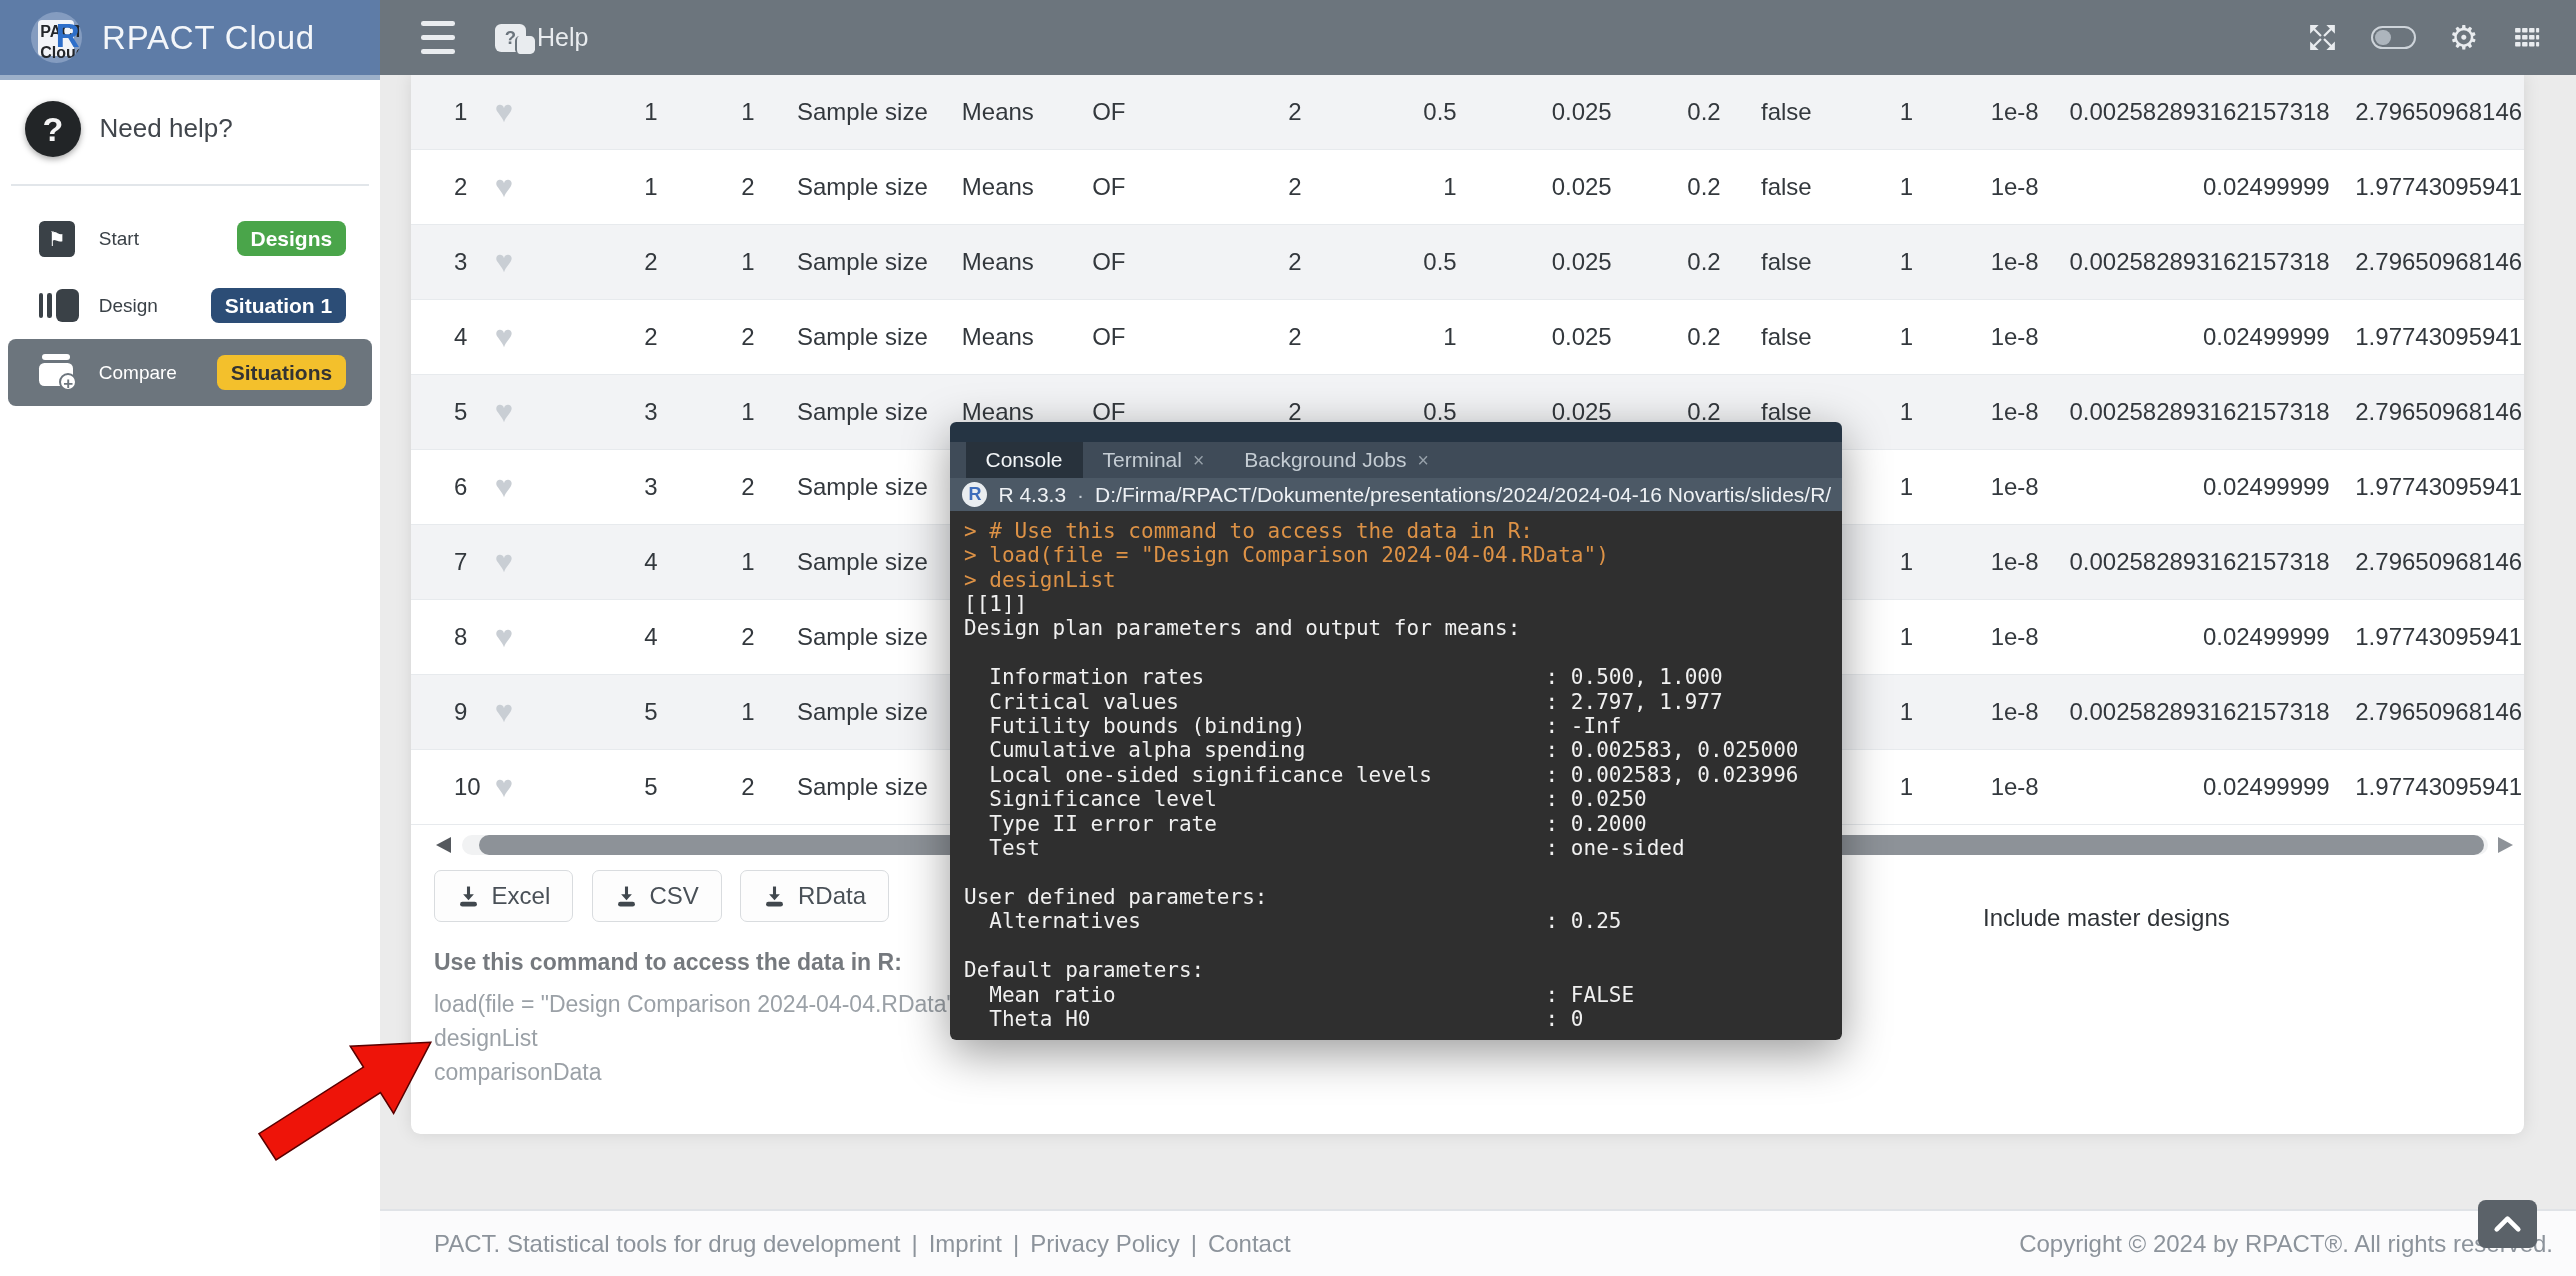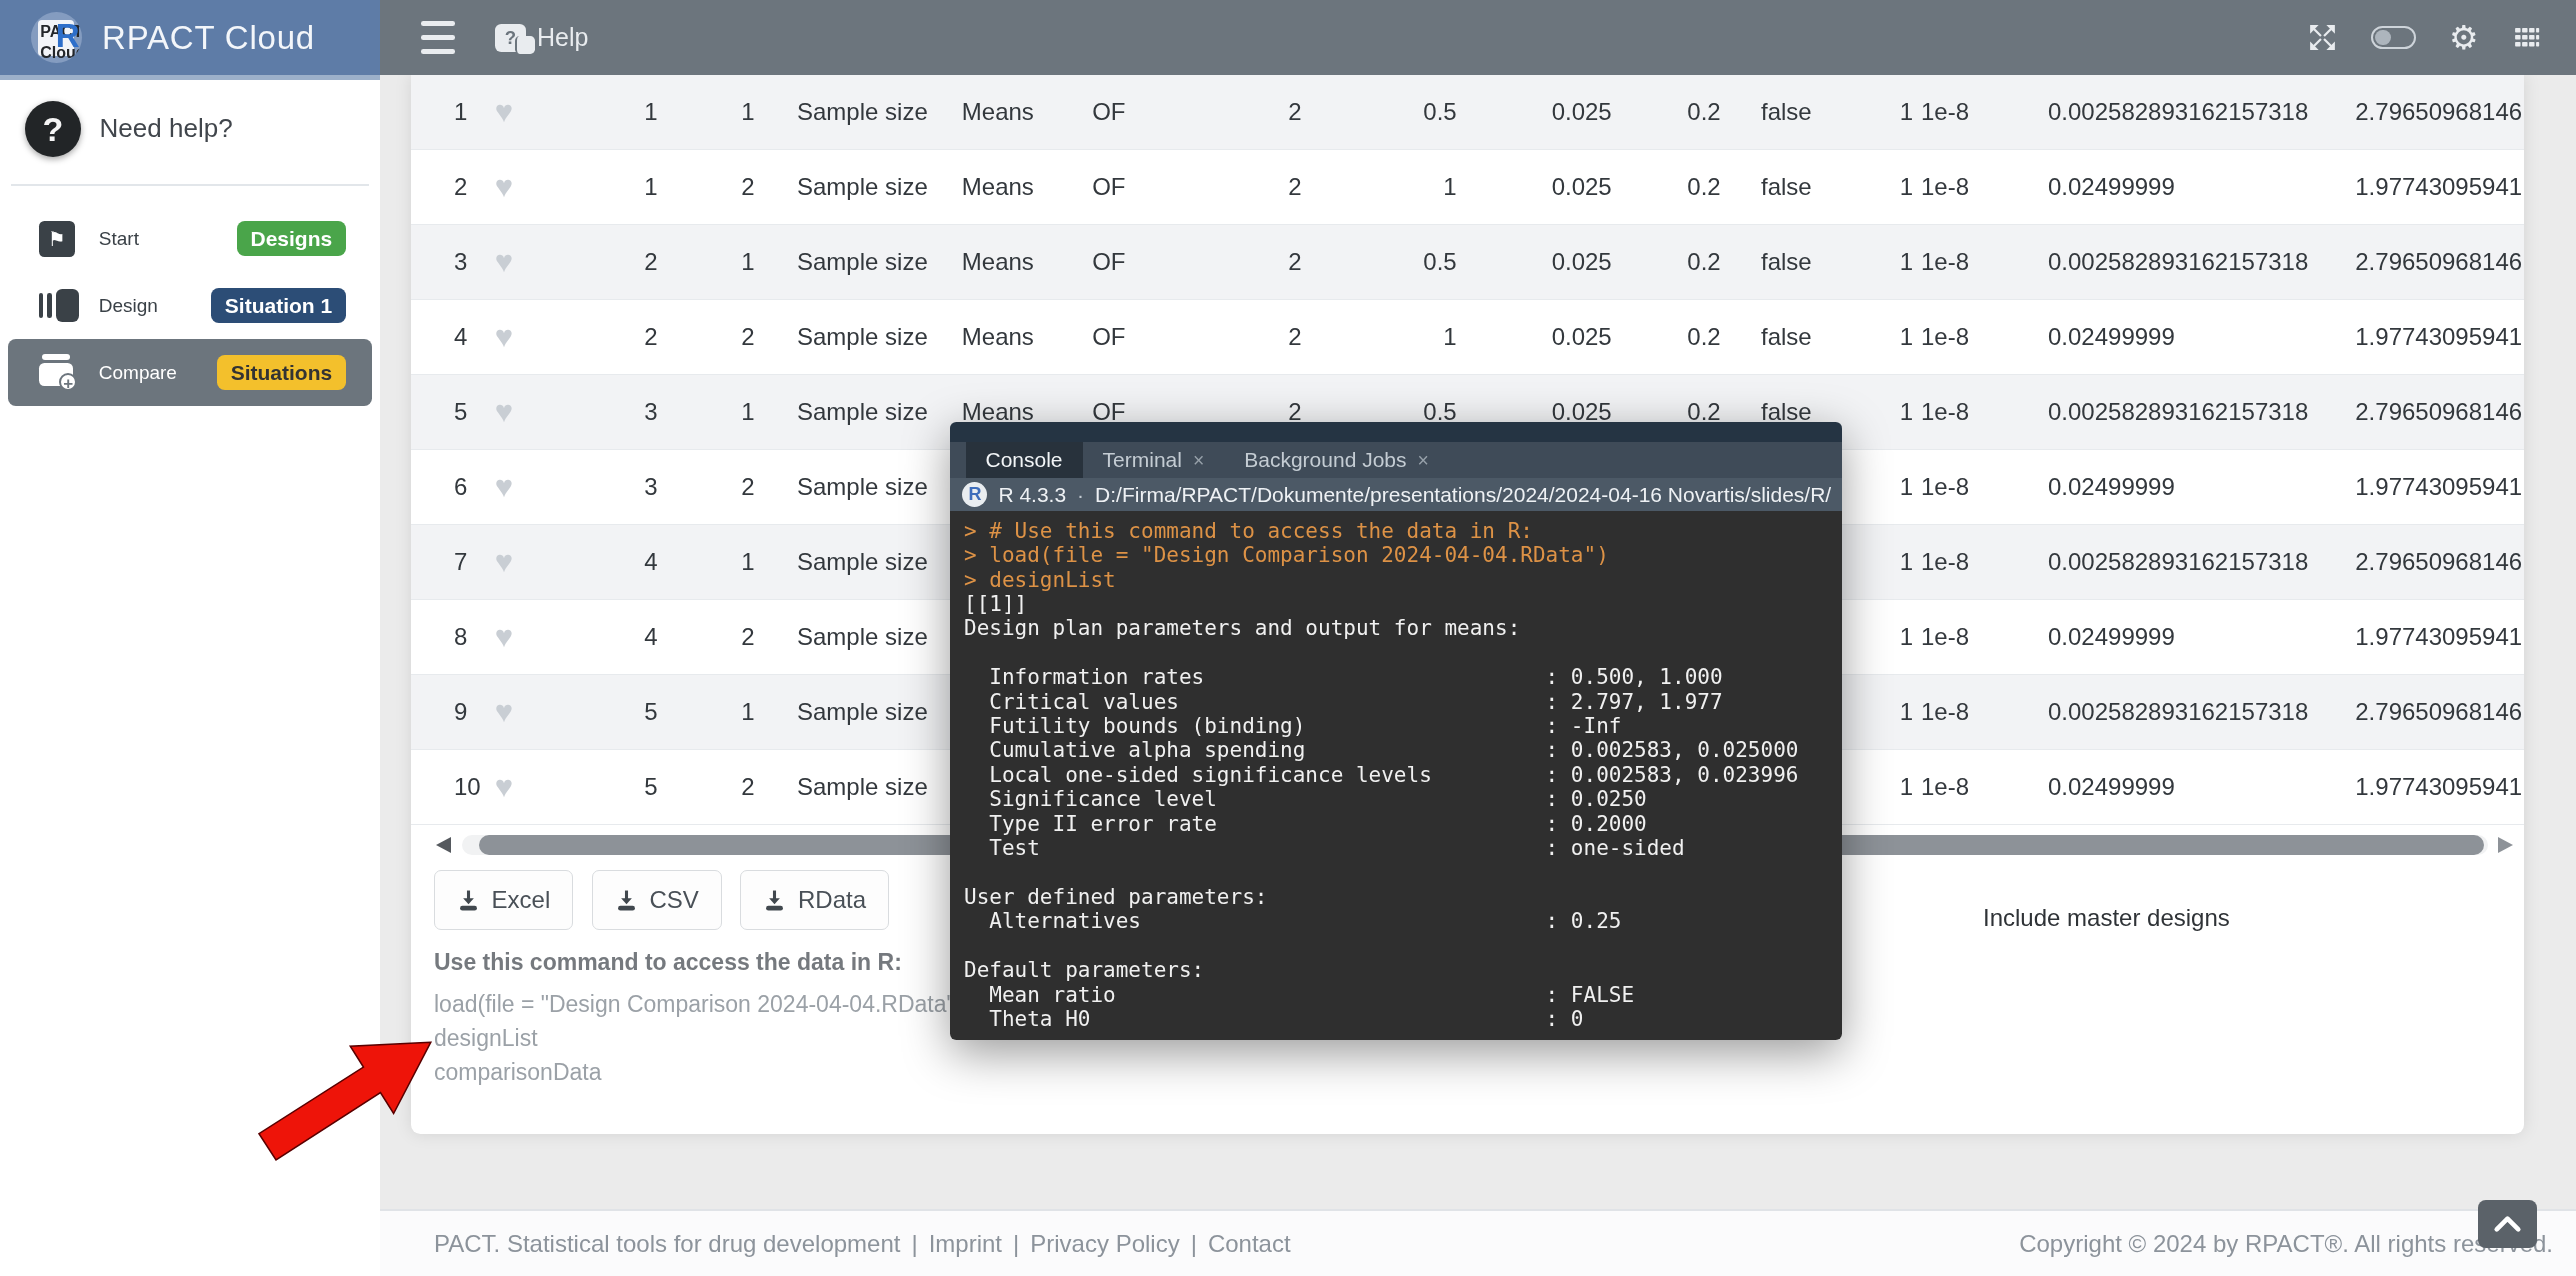--- a/index.html
+++ b/index.html
@@ -68,34 +68,34 @@
   .trow:nth-child(odd) { background:#f2f3f5; }
   .trow .c0 { padding-left:43px; }
   .trow .c1 { text-align:center; }
   .trow .c2, .trow .c3 { text-align:right; padding-right:9.3px; }
   .trow .c4 { padding-left:33px; }
   .trow .c5 { padding-left:7.8px; }
   .trow .c6 { padding-left:6.2px; }
   .trow .c7, .trow .c8, .trow .c9, .trow .c10 { text-align:right; padding-right:9.3px; }
   .trow .c11 { padding-left:31px; }
   .trow .c12 { text-align:right; padding-right:7.8px; }
-  .trow .c13, .trow .c14 { padding-right:9.3px; }
+  .trow .c13, .trow .c14 { text-align:right; padding-right:9.3px; }
   .trow .c15 { text-align:right; padding-right:3.9px; overflow:hidden; }
   .heart { font-size:31px; color:#c9ced4; cursor:pointer; }
   
   .hscroll { position:absolute; left:0; top:753px; width:2113px; height:34px; }
   .hs-track { position:absolute; left:51px; right:36px; top:7px; height:20px; border-radius:10px; background:#f1f2f3; }
   .hs-thumb { position:absolute; left:68px; width:2005px; top:7px; height:20px; border-radius:10px; background:#8d9298; cursor:grab; }
   .hs-left { position:absolute; left:25px; top:8.5px; width:0; height:0;
              border-right:15.5px solid #55595e; border-top:8.5px solid transparent; border-bottom:8.5px solid transparent; cursor:pointer; }
   .hs-right { position:absolute; right:11px; top:8.5px; width:0; height:0;
               border-left:15.5px solid #8d9298; border-top:8.5px solid transparent; border-bottom:8.5px solid transparent; cursor:pointer; }
   
   .btnrow { position:absolute; left:23px; top:795px; display:flex; gap:18.6px; }
-  .xbtn { height:60px; display:inline-flex; align-items:center; gap:11.6px; padding:0 22px;
+  .xbtn { height:52px; display:inline-flex; align-items:center; gap:11.6px; padding:0 22px;
           background:#fdfdfd; border:1.6px solid #d9dcdf; border-radius:7px; font-size:24px; color:#495057; cursor:pointer; }
   
   .raccess { position:absolute; left:23px; top:874px; }
   .raccess-head { font-size:23px; font-weight:bold; color:#75797e; margin-bottom:11px; }
   .raccess-line { font-size:23px; color:#9ba1a7; line-height:34px; }
   .include-master { position:absolute; left:1572px; top:829px; font-size:24px; color:#2f3337; white-space:nowrap; }
   
   .console { position:absolute; left:950px; top:422px; width:892px; height:618px; z-index:50;
              border-radius:6.2px; overflow:hidden; box-shadow:0 12.4px 47px rgba(0,0,0,.40); }
   .con-titlebar { height:20px; background:#253443; }

